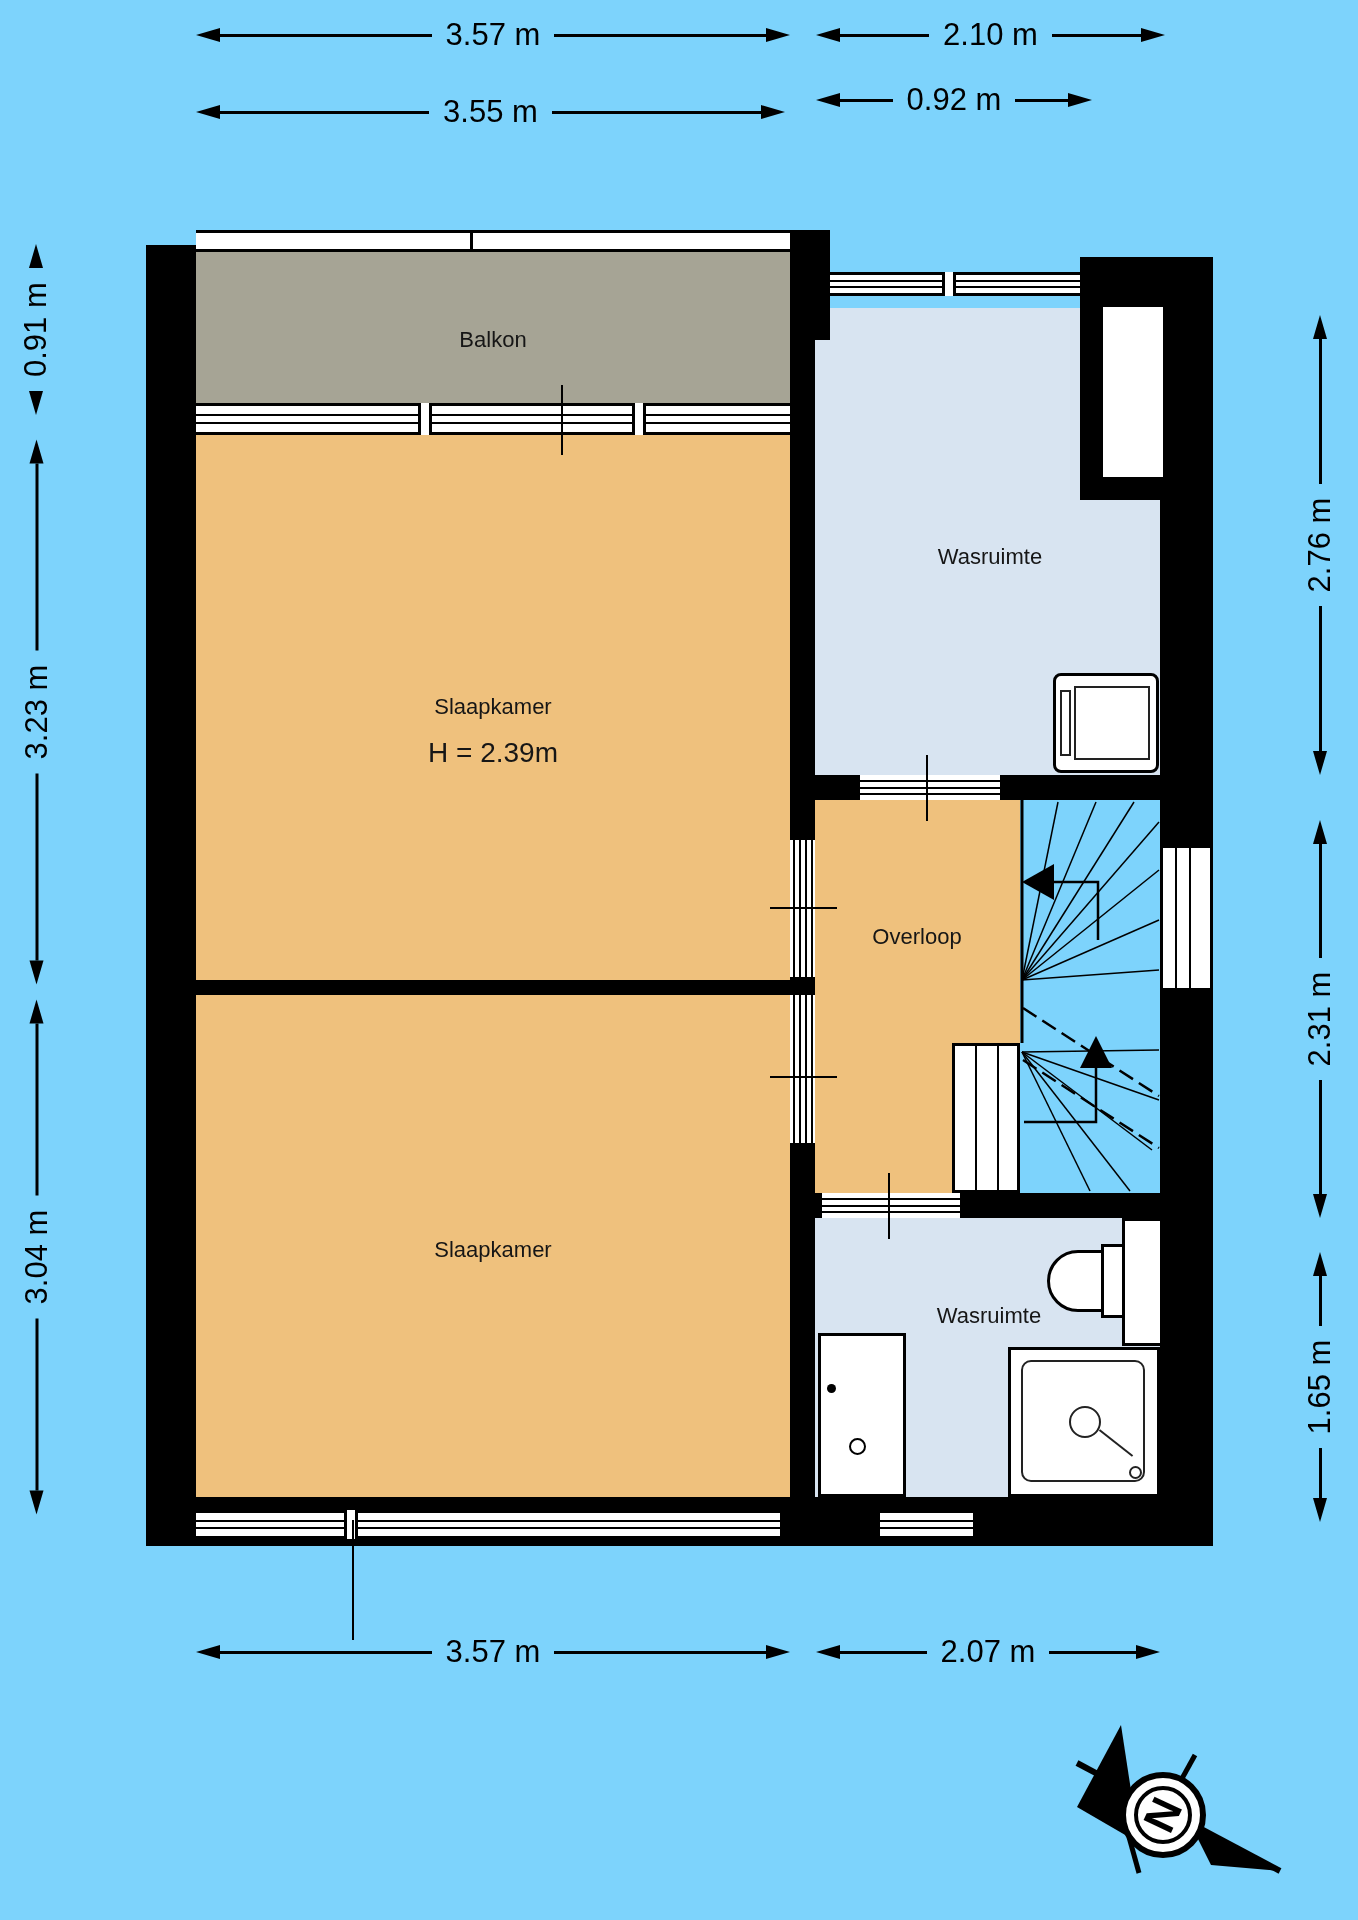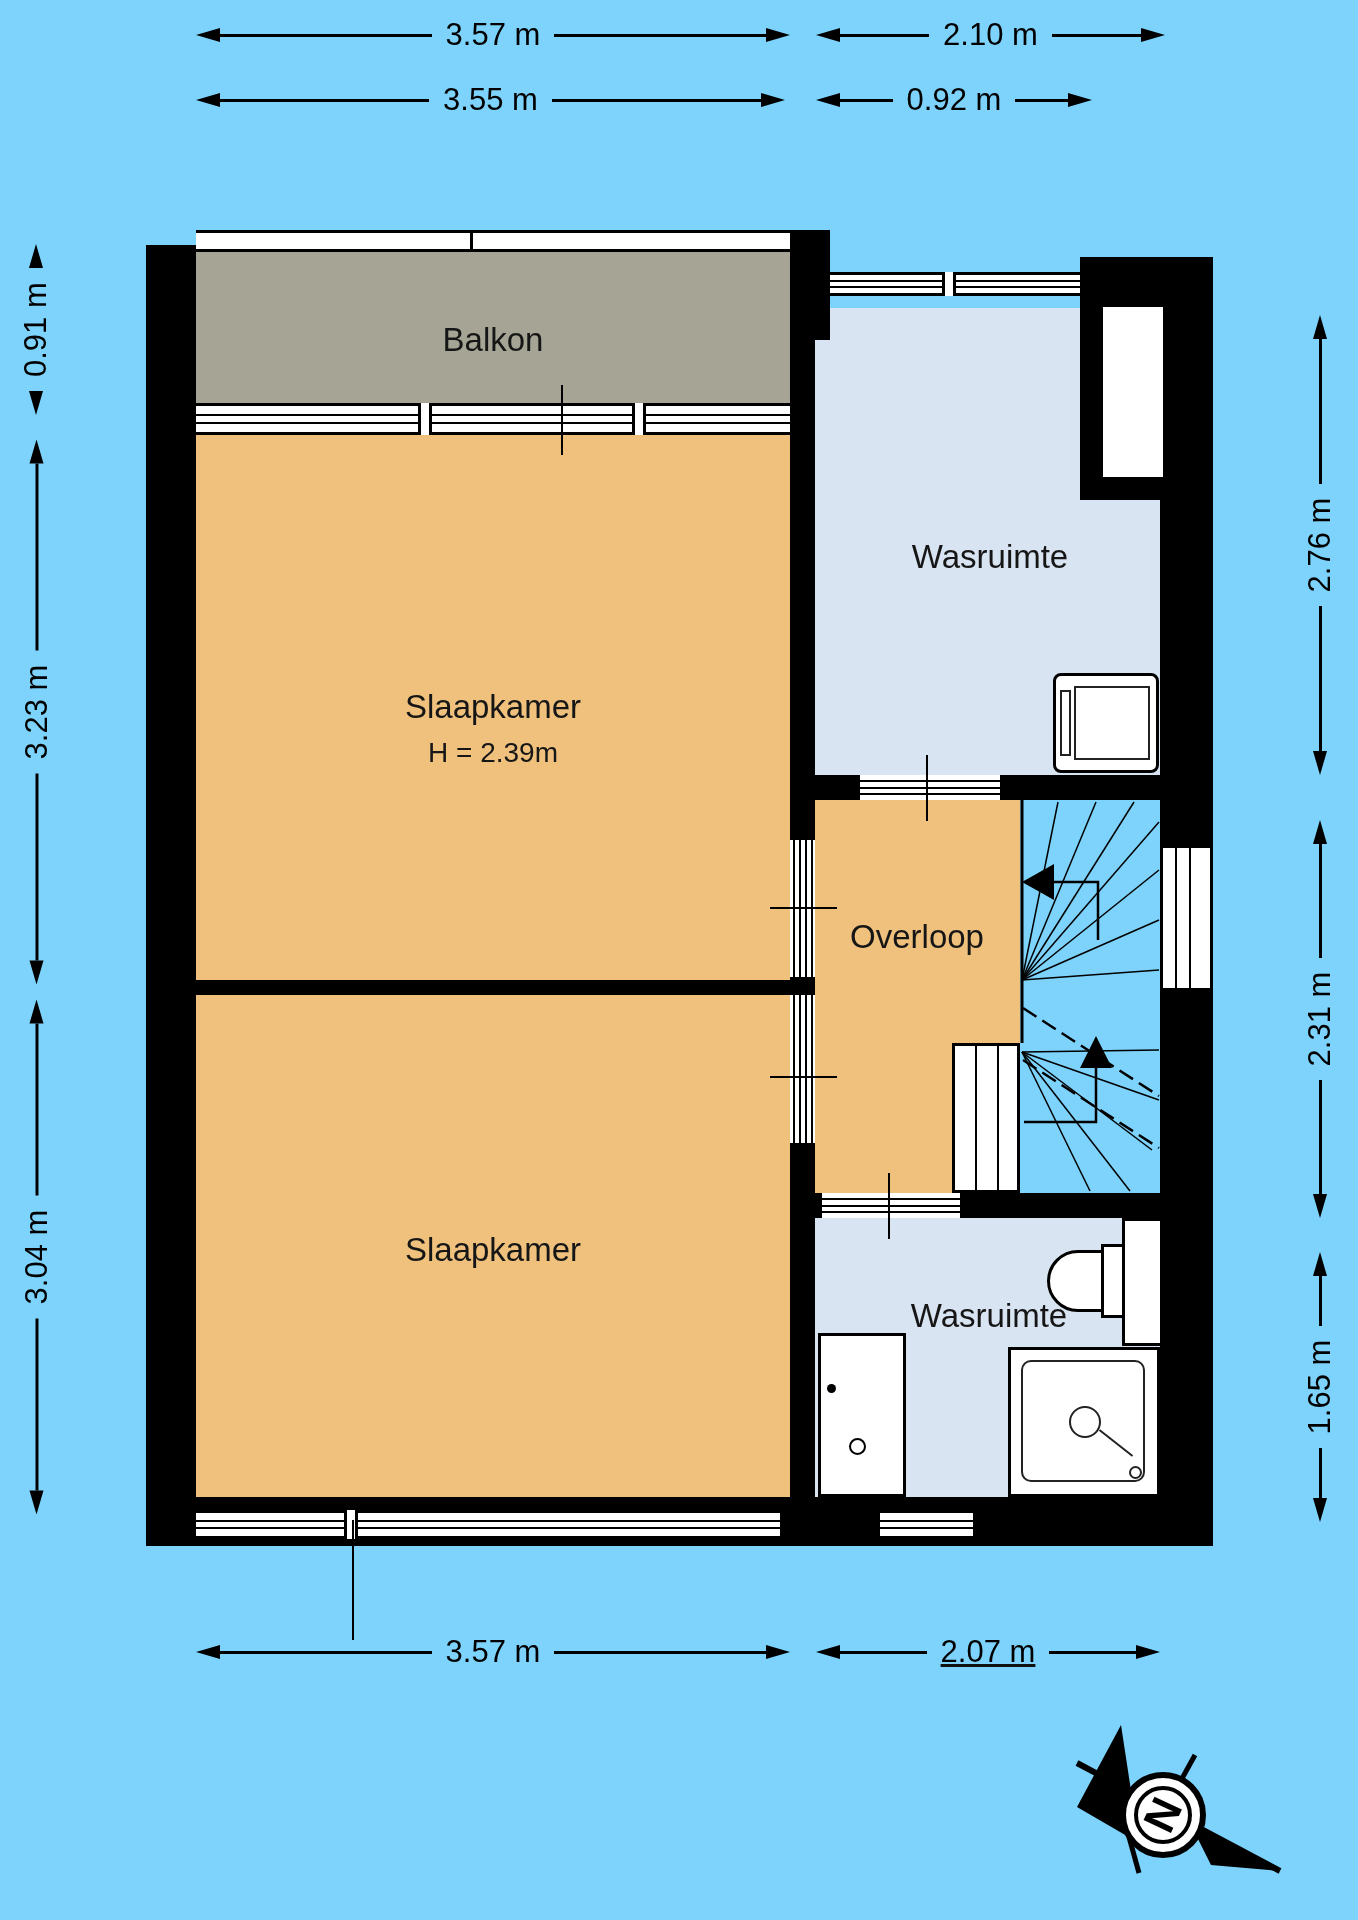--- a/index.html
+++ b/index.html
@@ -4,21 +4,21 @@
 <style>
   html,body{margin:0;padding:0;background:#fff;}
   body{font-family:"Liberation Sans", sans-serif;color:#111;}
   .canvas{position:relative;width:1358px;height:1920px;background:#7dd3fc;overflow:hidden;}
   .abs{position:absolute;}
   .wall{position:absolute;background:#000;}
   .room{position:absolute;}
   .orange{background:#EFC17D;}
   .blue{background:#D8E4F1;}
   .gray{background:#A6A495;}
-  .rlabel{position:absolute;transform:translate(-50%,-50%);font-size:33px;white-space:nowrap;color:#161616;}
+  .rlabel{position:absolute;transform:translate(-50%,-50%);font-size:22px;white-space:nowrap;color:#161616;}
   .rlabel.small{font-size:28px;}
   
   .win-h{position:absolute;background:#fff;border-top:3px solid #000;border-bottom:3px solid #000;}
   .win-h .wl{position:absolute;left:0;right:0;height:2px;background:#000;}
   .thr{position:absolute;background:#fff;}
   .thr .wl{position:absolute;left:0;right:0;height:2px;background:#000;}
   
   .door-v{position:absolute;background:#fff;}
   .door-v .dvl{position:absolute;top:0;bottom:0;width:2px;background:#000;}
   .win-v{position:absolute;background:#fff;border-left:3px solid #000;border-right:3px solid #000;}
@@ -51,21 +51,21 @@
     <span class="ln"></span>
       <span class="ah-r"></span>
   </div>
   <div class="dim" style="left:816px;top:24px;width:349px;">
     <span class="ah-l"></span>
       <span class="ln"></span>
     <span class="lbl">2.10 m</span>
     <span class="ln"></span>
       <span class="ah-r"></span>
   </div>
-  <div class="dim" style="left:196px;top:89px;width:589px;">
+  <div class="dim" style="left:196px;top:101px;width:589px;">
     <span class="ah-l"></span>
       <span class="ln"></span>
     <span class="lbl">3.55 m</span>
     <span class="ln"></span>
       <span class="ah-r"></span>
   </div>
   <div class="dim" style="left:816px;top:89px;width:276px;">
     <span class="ah-l"></span>
       <span class="ln"></span>
     <span class="lbl">0.92 m</span>
@@ -261,21 +261,21 @@
   <div class="rlabel" style="left:493px;top:1250px;">Slaapkamer</div>
   <div class="rlabel" style="left:989px;top:1316px;">Wasruimte</div>
 
   <div class="dim" style="left:196px;top:1641px;width:594px;">
     <span class="ah-l"></span>
       <span class="ln"></span>
     <span class="lbl">3.57 m</span>
     <span class="ln"></span>
       <span class="ah-r"></span>
   </div>
-  <div class="dim" style="left:816px;top:1641px;width:344px;text-decoration:underline;">
+  <div class="dim" style="left:816px;top:1641px;width:344px;">
     <span class="ah-l"></span>
       <span class="ln"></span>
     <span class="lbl">2.07 m</span>
     <span class="ln"></span>
       <span class="ah-r"></span>
   </div>
 
 
   <svg class="abs" style="left:1075px;top:1713px;" width="210" height="165" viewBox="0 0 210 165">
     <line x1="2" y1="50" x2="205" y2="158" stroke="#000" stroke-width="6"></line>

